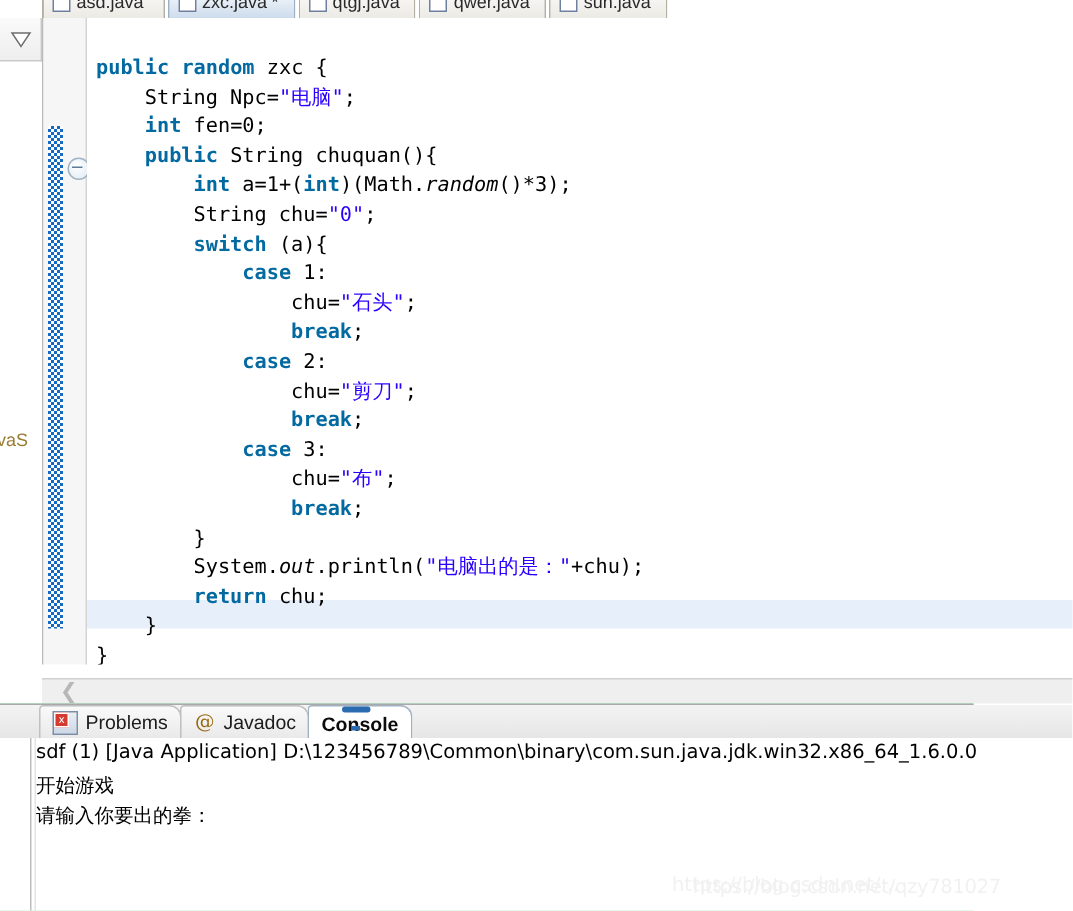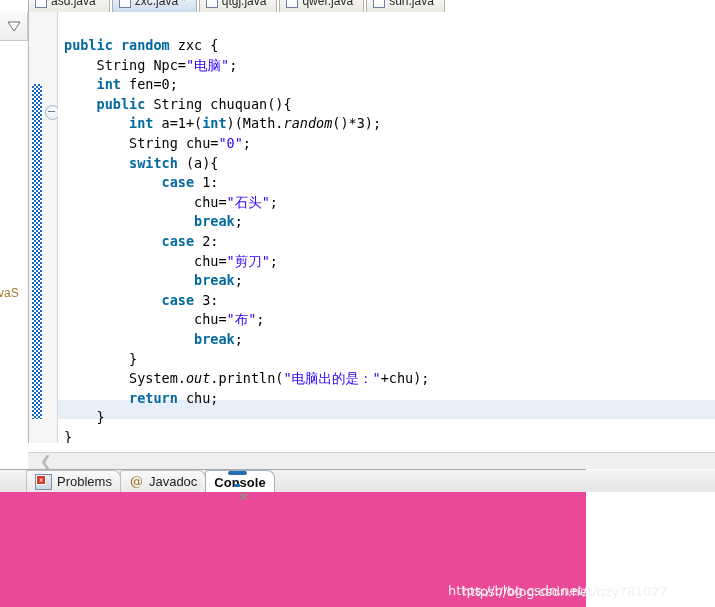--- a/index.html
+++ b/index.html
@@ -102,22 +102,22 @@
     position:absolute;left:12px;top:1px;font-size:14px;color:#b7b7b7;
     font-family:"DejaVu Sans", sans-serif;line-height:14px;
   }
   .editor-botline{
     position:absolute;left:28px;top:443px;width:687px;height:9px;
     background:#ffffff;border-bottom:1px solid #cfcfcf;
   }
 
   
   .bottomview{
-    position:absolute;left:0;top:469px;width:586px;height:138px;
-    background:#ec4899;border-top:1px solid #a9a9a9;
+    position:absolute;left:0;top:469px;width:649px;height:138px;
+    background:#86efac;border-top:1px solid #a9a9a9;
   }
   .viewtabs{
     position:absolute;left:0;top:0;width:715px;height:22px;
     background:linear-gradient(#f3f3f3,#e6e6e6);
     display:flex;align-items:flex-end;
   }
   .vtab{
     position:relative;height:21px;display:flex;align-items:center;
     padding:0 8px;border:1px solid #c0c0c0;border-bottom:none;
     border-radius:3px 8px 0 0;margin-right:-1px;
@@ -272,20 +272,26 @@
 
 
       <div class="vtab active">
         <span class="vicon ic-console"></span>
         <span>Console</span>
         <span class="closex">✕</span>
       </div>
 
     </div>
 
+    <div class="console-body">
+      <div class="cons-left"></div>
+      <div class="cons-line cons-head">sdf (1) [Java Application] D:\123456789\Common\binary\com.sun.java.jdk.win32.x86_64_1.6.0.0</div>
+      <div class="cons-line cons-out1">开始游戏</div>
+      <div class="cons-line cons-out2">请输入你要出的拳：</div>
+    </div>
   </div>
 
   <div class="watermark">
     <span class="w1">https://blog.csdn.net/...</span>
     <span class="w2">https://blog.csdn.net/qzy781027</span>
   </div>
 
 </div>
 
 </body></html>

